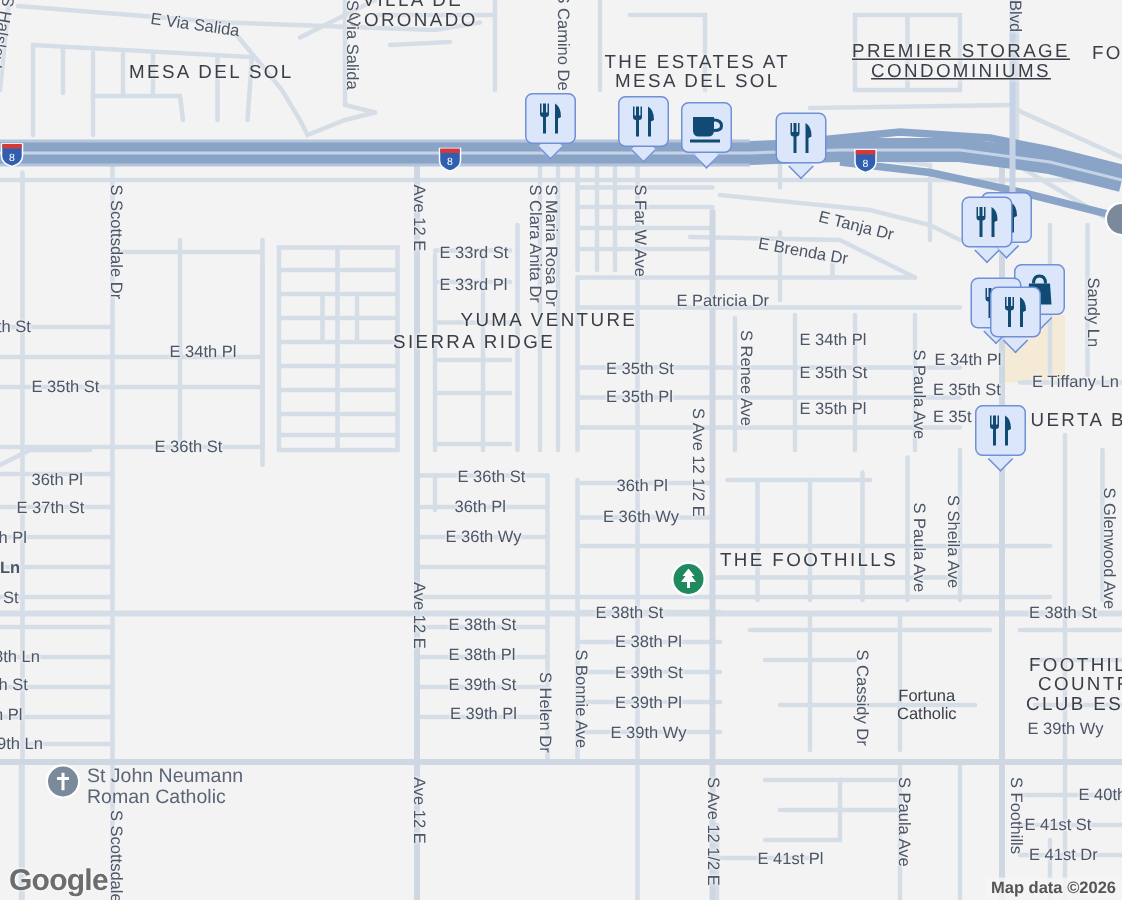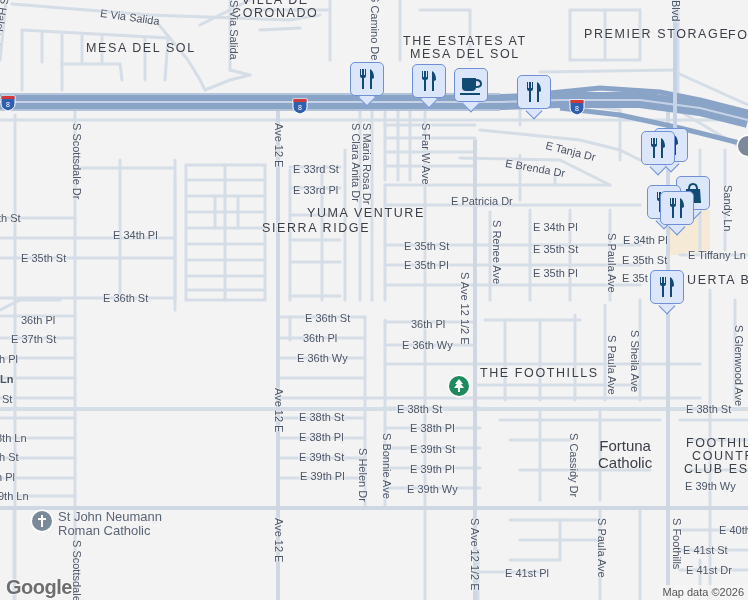--- a/index.html
+++ b/index.html
@@ -2,29 +2,29 @@
 <html><head>
 <meta charset="utf-8">
 <style>
   html, body { margin: 0; padding: 0; }
   body { width: 748px; height: 600px; overflow: hidden; background: #f4f3f4; font-family: "Liberation Sans", sans-serif; }
   #map { position: relative; width: 748px; height: 600px; background: #f4f3f4; overflow: hidden; }
   svg.roads { position: absolute; left: 0; top: 0; }
   .lbl { position: absolute; color: #4a5566; font-size: 11px; white-space: nowrap; line-height: 1; text-shadow: 0 0 2px #f4f3f4, 0 0 2px #f4f3f4, 0 0 3px #f4f3f4; }
   .lbl.v { transform-origin: 0 0; transform: rotate(90deg); }
   .area { position: absolute; color: #3a3f47; font-size: 12.5px; letter-spacing: 1.6px; white-space: nowrap; line-height: 1.05; text-align: center; text-shadow: 0 0 2px #f4f3f4, 0 0 3px #f4f3f4; }
-  .city { position: absolute; color: #3a3f47; font-size: 15px; line-height: 1.1; text-align: center; white-space: nowrap; text-shadow: 0 0 2px #f4f3f4; }
+  .city { position: absolute; color: #3a3f47; font-size: 11px; line-height: 1.1; text-align: center; white-space: nowrap; text-shadow: 0 0 2px #f4f3f4; margin-top: 20px; }
   .park-lbl { position: absolute; color: #1e8a5e; font-size: 13px; white-space: nowrap; text-shadow: 0 0 2px #f4f3f4, 0 0 3px #f4f3f4; }
   .church-lbl { position: absolute; color: #5a6575; font-size: 13px; line-height: 1.05; white-space: nowrap; text-shadow: 0 0 2px #f4f3f4; }
   .pin { position: absolute; width: 36px; height: 42px; }
   .pin .box { position: absolute; left: 0; top: 0; width: 34px; height: 34px; background: #dce6fa; border: 1px solid #6f8fd6; border-radius: 5px; box-sizing: border-box; display: flex; align-items: center; justify-content: center; }
   .pin .tip { position: absolute; left: 11px; top: 30px; width: 11px; height: 11px; background: #dce6fa; border-right: 1px solid #6f8fd6; border-bottom: 1px solid #6f8fd6; transform: rotate(45deg); }
   .shield { position: absolute; width: 16px; height: 18px; }
   .google-logo { position: absolute; left: 6px; top: 576px; font-size: 20px; font-weight: bold; color: #6d6d6d; letter-spacing: -0.5px; text-shadow: 0 0 2px #fff, 0 0 2px #fff; }
-  .attrib { position: absolute; right: 0; top: 585px; font-size: 11px; color: #555; background: rgba(245,245,245,0.85); padding: 1px 4px 2px 4px; }
+  .attrib { position: absolute; right: 0; top: 585px; font-size: 11px; color: #555; background: rgba(245,245,245,0.85); padding: 1px 4px 2px 4px; font-weight: bold; }
   .round-pin { position: absolute; width: 20px; height: 20px; border-radius: 50%; display: flex; align-items: center; justify-content: center; color: #fff; font-size: 13px; box-shadow: 0 0 0 1.5px #fff; }
 </style>
 </head>
 <body>
 
 <div id="map">
 
   <svg class="roads" width="748" height="600" viewBox="0 0 748 600">
 
     <rect x="668" y="210" width="42" height="45" fill="#f5ead6"></rect>
@@ -229,22 +229,23 @@
       </svg>
   </div>
 
   <div class="area" style="left:232px;top:-6px;"><span style="white-space:pre-line">VILLA DE
 CORONADO</span></div>
   <div class="area" style="left:86px;top:42px;">MESA DEL SOL</div>
   <div class="area" style="left:403px;top:35px;">
     <div>THE ESTATES AT</div>
     <div>MESA DEL SOL</div>
   </div>
-  <div class="area" style="left:584px;top:28px;">
+  <div class="area" style="left:568px;top:28px;text-decoration:underline;">
     <div>PREMIER STORAGE</div>
+    <div>CONDOMINIUMS</div>
   </div>
   <div class="area" style="left:728px;top:29px;">FO</div>
   <div class="area" style="left:307px;top:207px;">YUMA VENTURE</div>
   <div class="area" style="left:262px;top:222px;">SIERRA RIDGE</div>
   <div class="area" style="left:480px;top:367px;">THE FOOTHILLS</div>
   <div class="area" style="left:687px;top:274px;">UERTA B</div>
   <div class="area" style="left:686px;top:437px;text-align:left;">
     <div>FOOTHILL</div>
     <div style="padding-left:6px">COUNTR</div>
     <div style="margin-left:-2px">CLUB ESTA</div>

